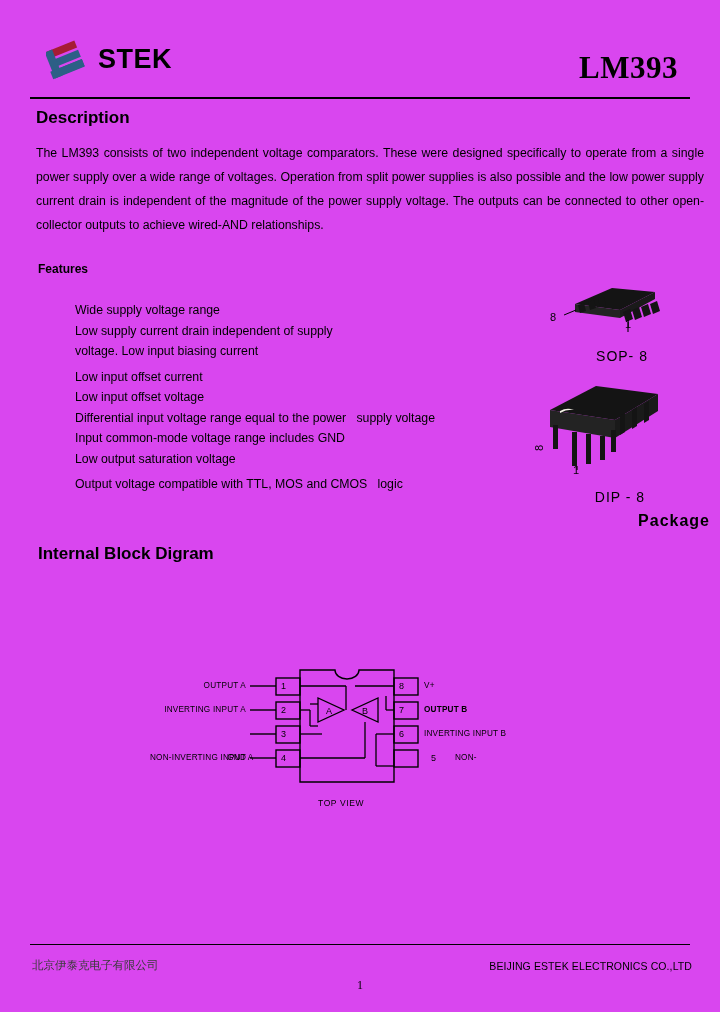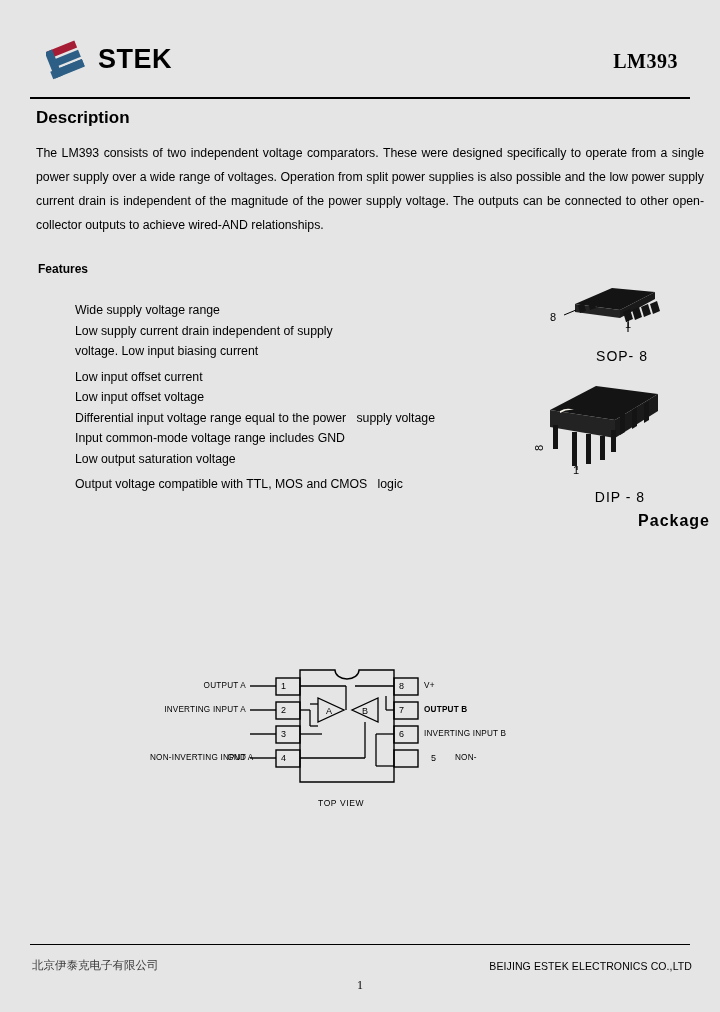--- a/index.html
+++ b/index.html
@@ -4,21 +4,21 @@
 <style>
   html, body {
     margin: 0;
     padding: 0;
     background: #fbf9ef;
   }
   .page {
     position: relative;
     width: 720px;
     height: 1012px;
-    background: #e5e5e5;
+    background: #d946ef;
     font-family: "Liberation Sans", sans-serif;
     color: #000;
     overflow: hidden;
     box-sizing: border-box;
   }
 
   
   .header {
     position: absolute;
     left: 30px;
@@ -47,21 +47,21 @@
     font-size: 27px;
     font-weight: bold;
     letter-spacing: 0.5px;
     font-family: "Liberation Sans", sans-serif;
   }
   .part-number {
     position: absolute;
     right: 12px;
     top: 18px;
     font-family: "Liberation Serif", serif;
-    font-size: 20px;
+    font-size: 31px;
     font-weight: bold;
     letter-spacing: 0.5px;
   }
   .rule-top {
     position: absolute;
     left: 30px;
     top: 97px;
     width: 660px;
     height: 0;
     border-top: 2.5px solid #000;
@@ -317,20 +317,21 @@
         </svg>
         <div class="pin-num" style="left:16px; top:62px; transform:rotate(-90deg);">8</div>
         <div class="pin-num" style="left:53px; top:84px;">1</div>
       </div>
       <div class="pkg-caption dip">DIP - 8</div>
       <div class="pkg-word">Package</div>
     </div>
 
   </div>
 
+  <div class="h-section" id="blk-title">Internal Block Digram</div>
 
   <div class="blockdiag">
     <svg viewBox="0 0 420 150" width="420" height="150">
       <g stroke="#000" fill="none" stroke-width="1.4">
 
         <path d="M150,10 L185,10 a12,9 0 0 0 24,0 L244,10 L244,122 L150,122 Z"></path>
 
         <rect x="126" y="18" width="24" height="17"></rect>
         <rect x="126" y="42" width="24" height="17"></rect>
         <rect x="126" y="66" width="24" height="17"></rect>

